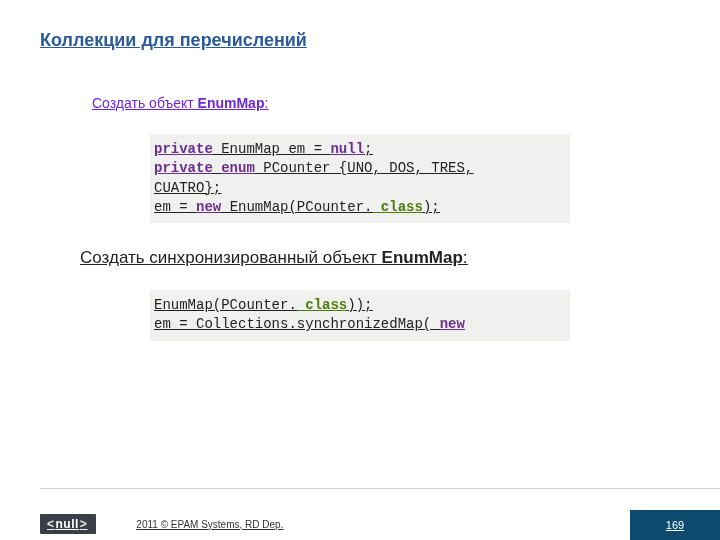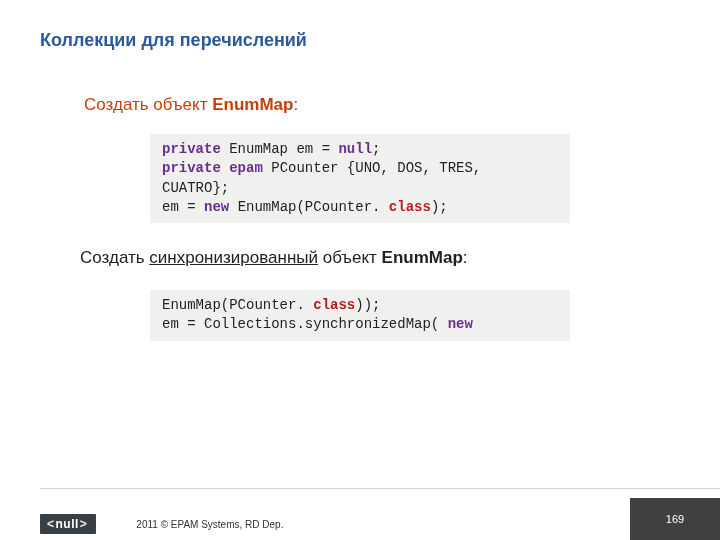--- a/index.html
+++ b/index.html
@@ -1,59 +1,59 @@
 <!DOCTYPE html>
 <html><head>
 <meta charset="utf-8">
 <style>
-  * { box-sizing: border-box; margin: 0; padding: 0; }
+  * { box-sizing: border-box; margin: 0; padding: 0; text-decoration: underline; }
   html, body { width: 720px; height: 540px; font-family: Arial, Helvetica, sans-serif; background: #fff; overflow: hidden; }
   .slide { position: relative; width: 720px; height: 540px; background: #fff; }
 
   .title { position: absolute; top: 30px; left: 40px; font-size: 18px; font-weight: bold; color: #2a5a9a; }
-  .subtitle-1 { position: absolute; top: 95px; left: 84px; font-size: 17px; color: #c2410c; }
+  .subtitle-1 { position: absolute; top: 95px; left: 92px; font-size: 14px; color: #6d28d9; }
   .subtitle-1 b { font-weight: bold; }
   .subtitle-2 { position: absolute; top: 248px; left: 80px; font-size: 17px; color: #222; }
   .subtitle-2 .underline { text-decoration: underline; }
   .subtitle-2 b { font-weight: bold; }
 
-  .codeblock { position: absolute; left: 150px; width: 420px; background: #f0f0ee; padding: 6px 12px; font-family: "Courier New", monospace; font-size: 14px; line-height: 1.38; color: #222; }
+  .codeblock { position: absolute; left: 150px; width: 420px; background: #f0f0ee; padding: 6px 4px; font-family: "Courier New", monospace; font-size: 14px; line-height: 1.38; color: #222; }
   .cb1 { top: 134px; }
   .cb2 { top: 290px; }
 
   .tok-kw1 { color: #6a2e8f; font-weight: bold; }       
   .tok-kw2 { color: #6a2e8f; font-weight: bold; }       
   .tok-null { color: #6a2e8f; font-weight: bold; }      
-  .tok-class { color: #b91c1c; font-weight: bold; }     
+  .tok-class { color: #4d7c0f; font-weight: bold; }     
 
   .footer { position: absolute; left: 0; bottom: 0; width: 720px; height: 52px; }
   .footer-line { position: absolute; top: 0; left: 40px; right: 0; height: 1px; background: #c9d6e4; }
   .logo-wrap { position: absolute; left: 40px; bottom: 6px; display: flex; align-items: center; gap: 16px; }
   .logo { display: inline-flex; align-items: center; background: #3a3e46; color: #fff; font-weight: bold; font-size: 12px; padding: 3px 8px 3px 6px; border-radius: 1px; letter-spacing: 0.5px; }
   .logo .chev { font-size: 12px; margin: 0 1px; opacity: .9; }
   .copyright { font-size: 10px; color: #333; margin-left: 24px; }
-  .pagebox { position: absolute; right: 0; bottom: 0; width: 90px; height: 42px; background: #404040; color: #fff; font-size: 11px; display: flex; align-items: center; justify-content: center; }
+  .pagebox { position: absolute; right: 0; bottom: 0; width: 90px; height: 30px; background: #0c4a6e; color: #fff; font-size: 11px; display: flex; align-items: center; justify-content: center; }
   .blue-strip { position: absolute; bottom: 0; left: 0; width: 720px; height: 30px; background: #2a5a9a; z-index: 0; }
   .white-over { position: absolute; bottom: 0; left: 0; width: 630px; height: 30px; background: #fff; z-index: 1; }
   .logo-wrap, .pagebox { z-index: 2; }
 </style>
 </head>
 <body>
 
 <div class="slide">
 
   <div class="title">Коллекции для перечислений</div>
 
   <div class="subtitle-1">
     <span>Создать объект </span><b>EnumMap</b><span>:</span>
   </div>
 
   <div class="codeblock cb1">
     <div><span class="tok-kw1">private</span><span> EnumMap em = </span><span class="tok-null">null</span><span>;</span></div>
-    <div><span class="tok-kw1">private</span><span> </span><span class="tok-kw2">epam</span><span> PCounter {UNO, DOS, TRES,</span></div>
+    <div><span class="tok-kw1">private</span><span> </span><span class="tok-kw2">enum</span><span> PCounter {UNO, DOS, TRES,</span></div>
     <div>CUATRO};</div>
     <div><span>em = </span><span class="tok-kw1">new</span><span> EnumMap(PCounter.</span><span class="tok-class"> class</span><span>);</span></div>
   </div>
 
   <div class="subtitle-2">
     <span>Создать </span><span class="underline">синхронизированный</span><span> объект </span><b>EnumMap</b><span>:</span>
   </div>
 
   <div class="codeblock cb2">
     <div><span>EnumMap(PCounter.</span><span class="tok-class"> class</span><span>));</span></div>

